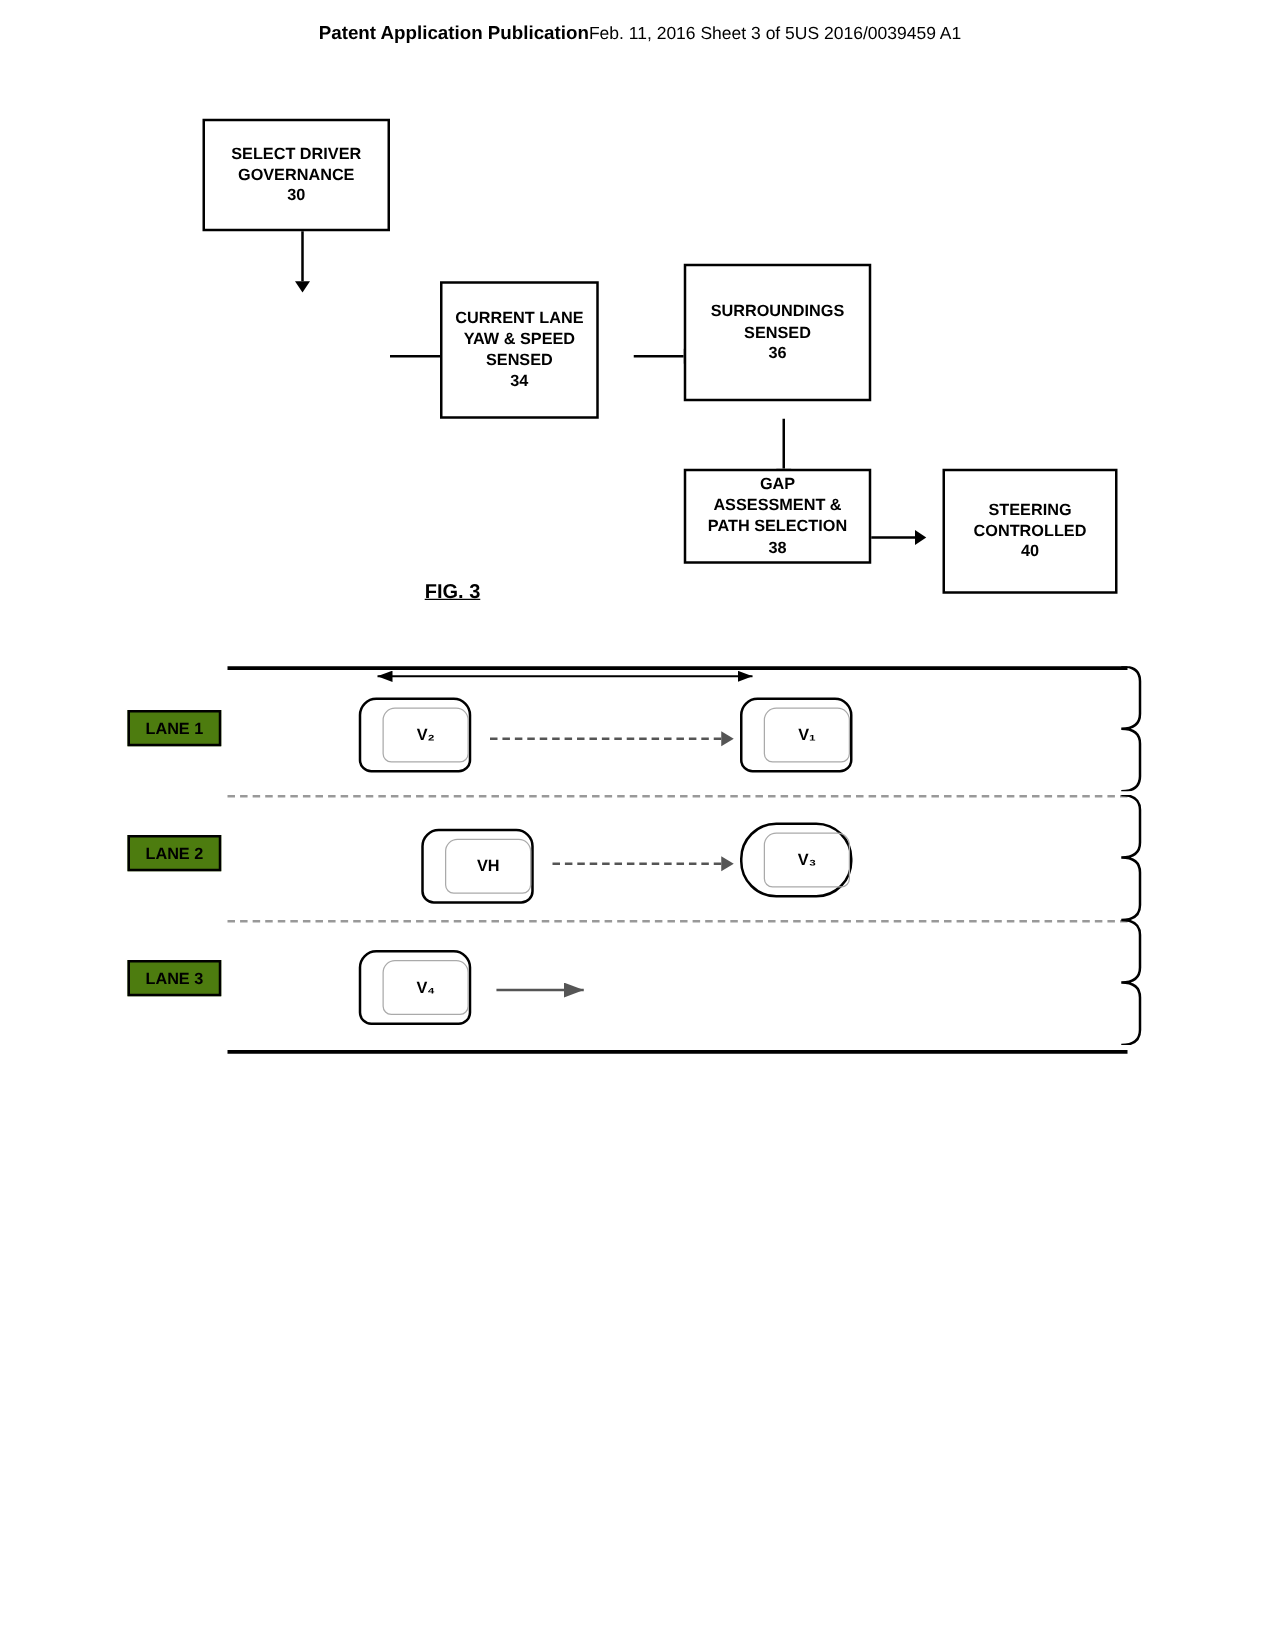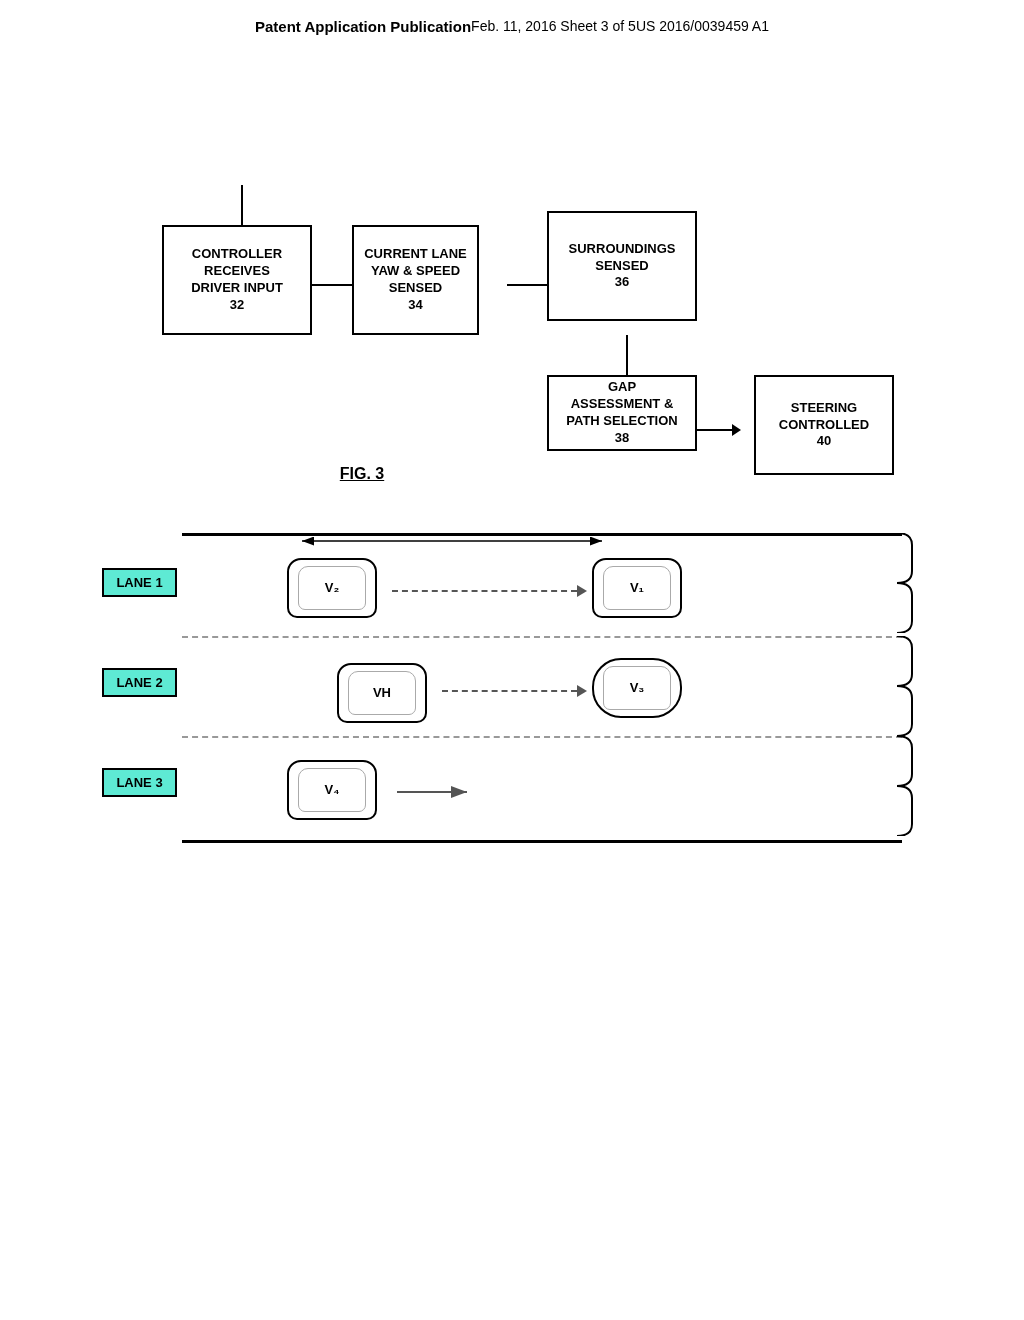--- a/index.html
+++ b/index.html
@@ -129,41 +129,41 @@
       left: 80px;
       top: 213px;
       width: 720px;
       border-top: 2px dashed #999;
     }
 
     .lane-label-box {
       position: absolute;
       left: 0;
       border: 2px solid #000;
-      background: #5eead4;
+      background: #4d7c0f;
       font-size: 13px;
       font-weight: bold;
       padding: 5px 8px;
       text-align: center;
     }
 
     
     .car {
       position: absolute;
       display: flex;
       align-items: center;
       justify-content: center;
     }
     .car-body {
       border: 2px solid #000;
       border-radius: 14px 14px 10px 10px;
       background: #fff;
       display: flex;
       align-items: center;
-      justify-content: center;
+      justify-content: flex-end;
       font-size: 13px;
       font-weight: bold;
       position: relative;
     }
     .car-inner {
       border: 1px solid #aaa;
       border-radius: 10px 10px 7px 7px;
       width: 80%;
       height: 80%;
       display: flex;
@@ -196,29 +196,29 @@
 
 <div class="header">
   <span class="header-left">Patent Application Publication</span>
   <span class="header-center">Feb. 11, 2016   Sheet 3 of 5</span>
   <span class="header-right">US 2016/0039459 A1</span>
 </div>
 
 <div class="fig3-section">
   <div class="flowchart">
 
+    <div class="flow-box" style="left: 60px; top: 20px; width: 150px; height: 90px;">
+      <span>SELECT DRIVER<br>GOVERNANCE<br>30</span>
+    </div>
 
     <div class="arrow-down" style="left: 134px; top: 110px;">
       <div class="arrow-line-v" style="height: 40px;"></div>
       <div class="arrow-head-down"></div>
     </div>
 
-    <div class="flow-box" style="left: 60px; top: 150px; width: 150px; height: 110px;">
-      <span>CONTROLLER<br>RECEIVES<br>DRIVER INPUT<br>32</span>
-    </div>
 
     <div class="arrow-right" style="left: 210px; top: 204px;">
       <div class="arrow-line-h" style="width: 40px;"></div>
       <div class="arrow-head-right"></div>
     </div>
 
     <div class="flow-box" style="left: 250px; top: 150px; width: 127px; height: 110px;">
       <span>CURRENT LANE<br>YAW &amp; SPEED<br>SENSED<br>34</span>
     </div>
 

